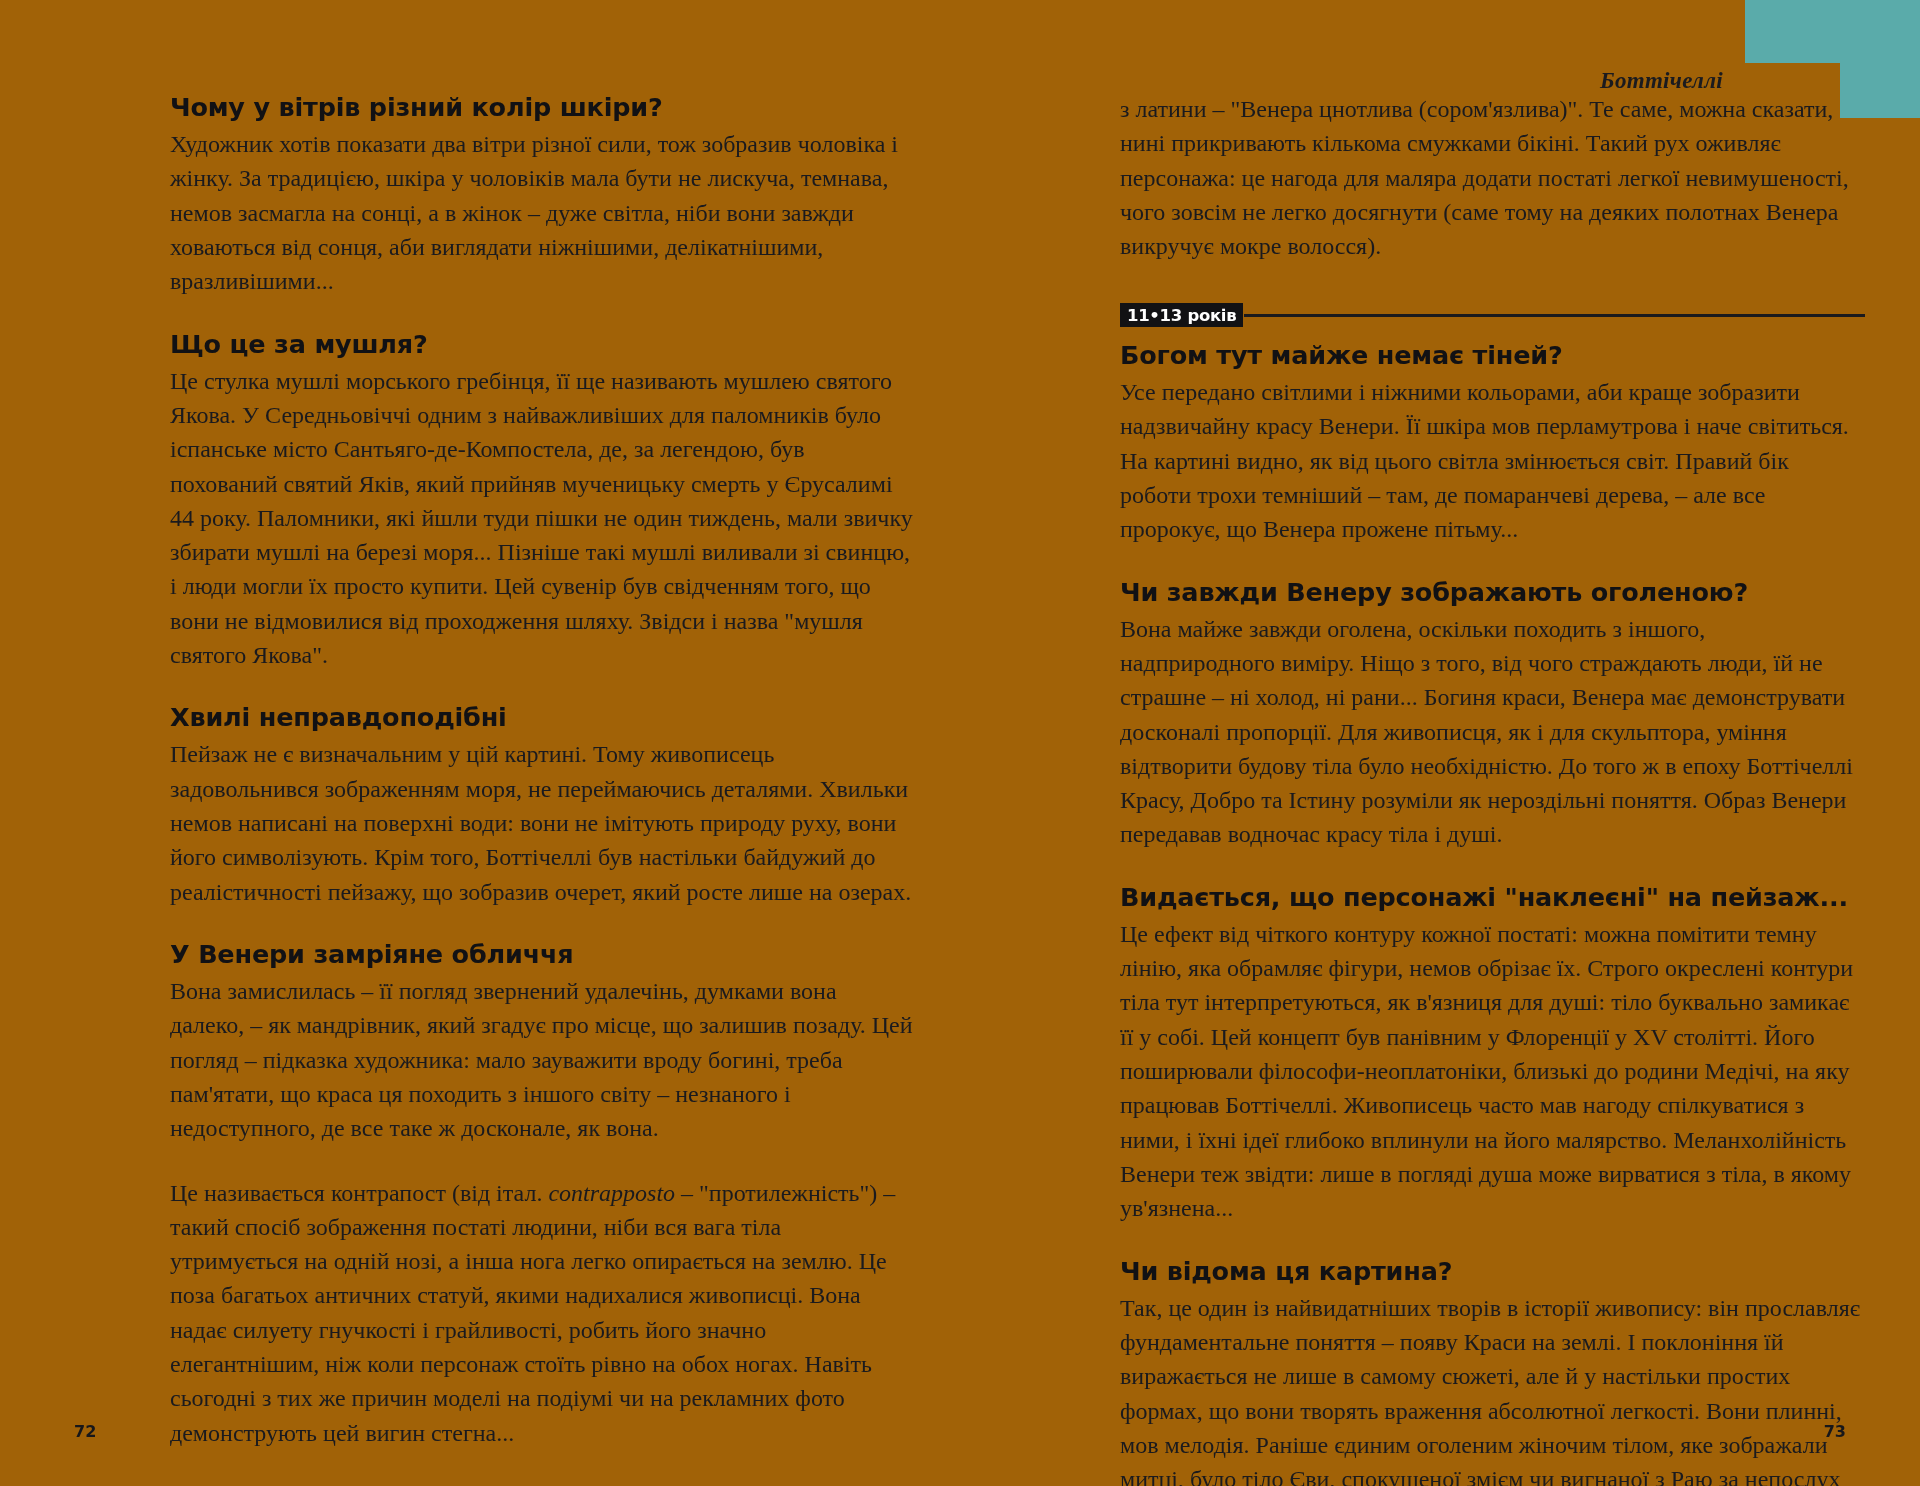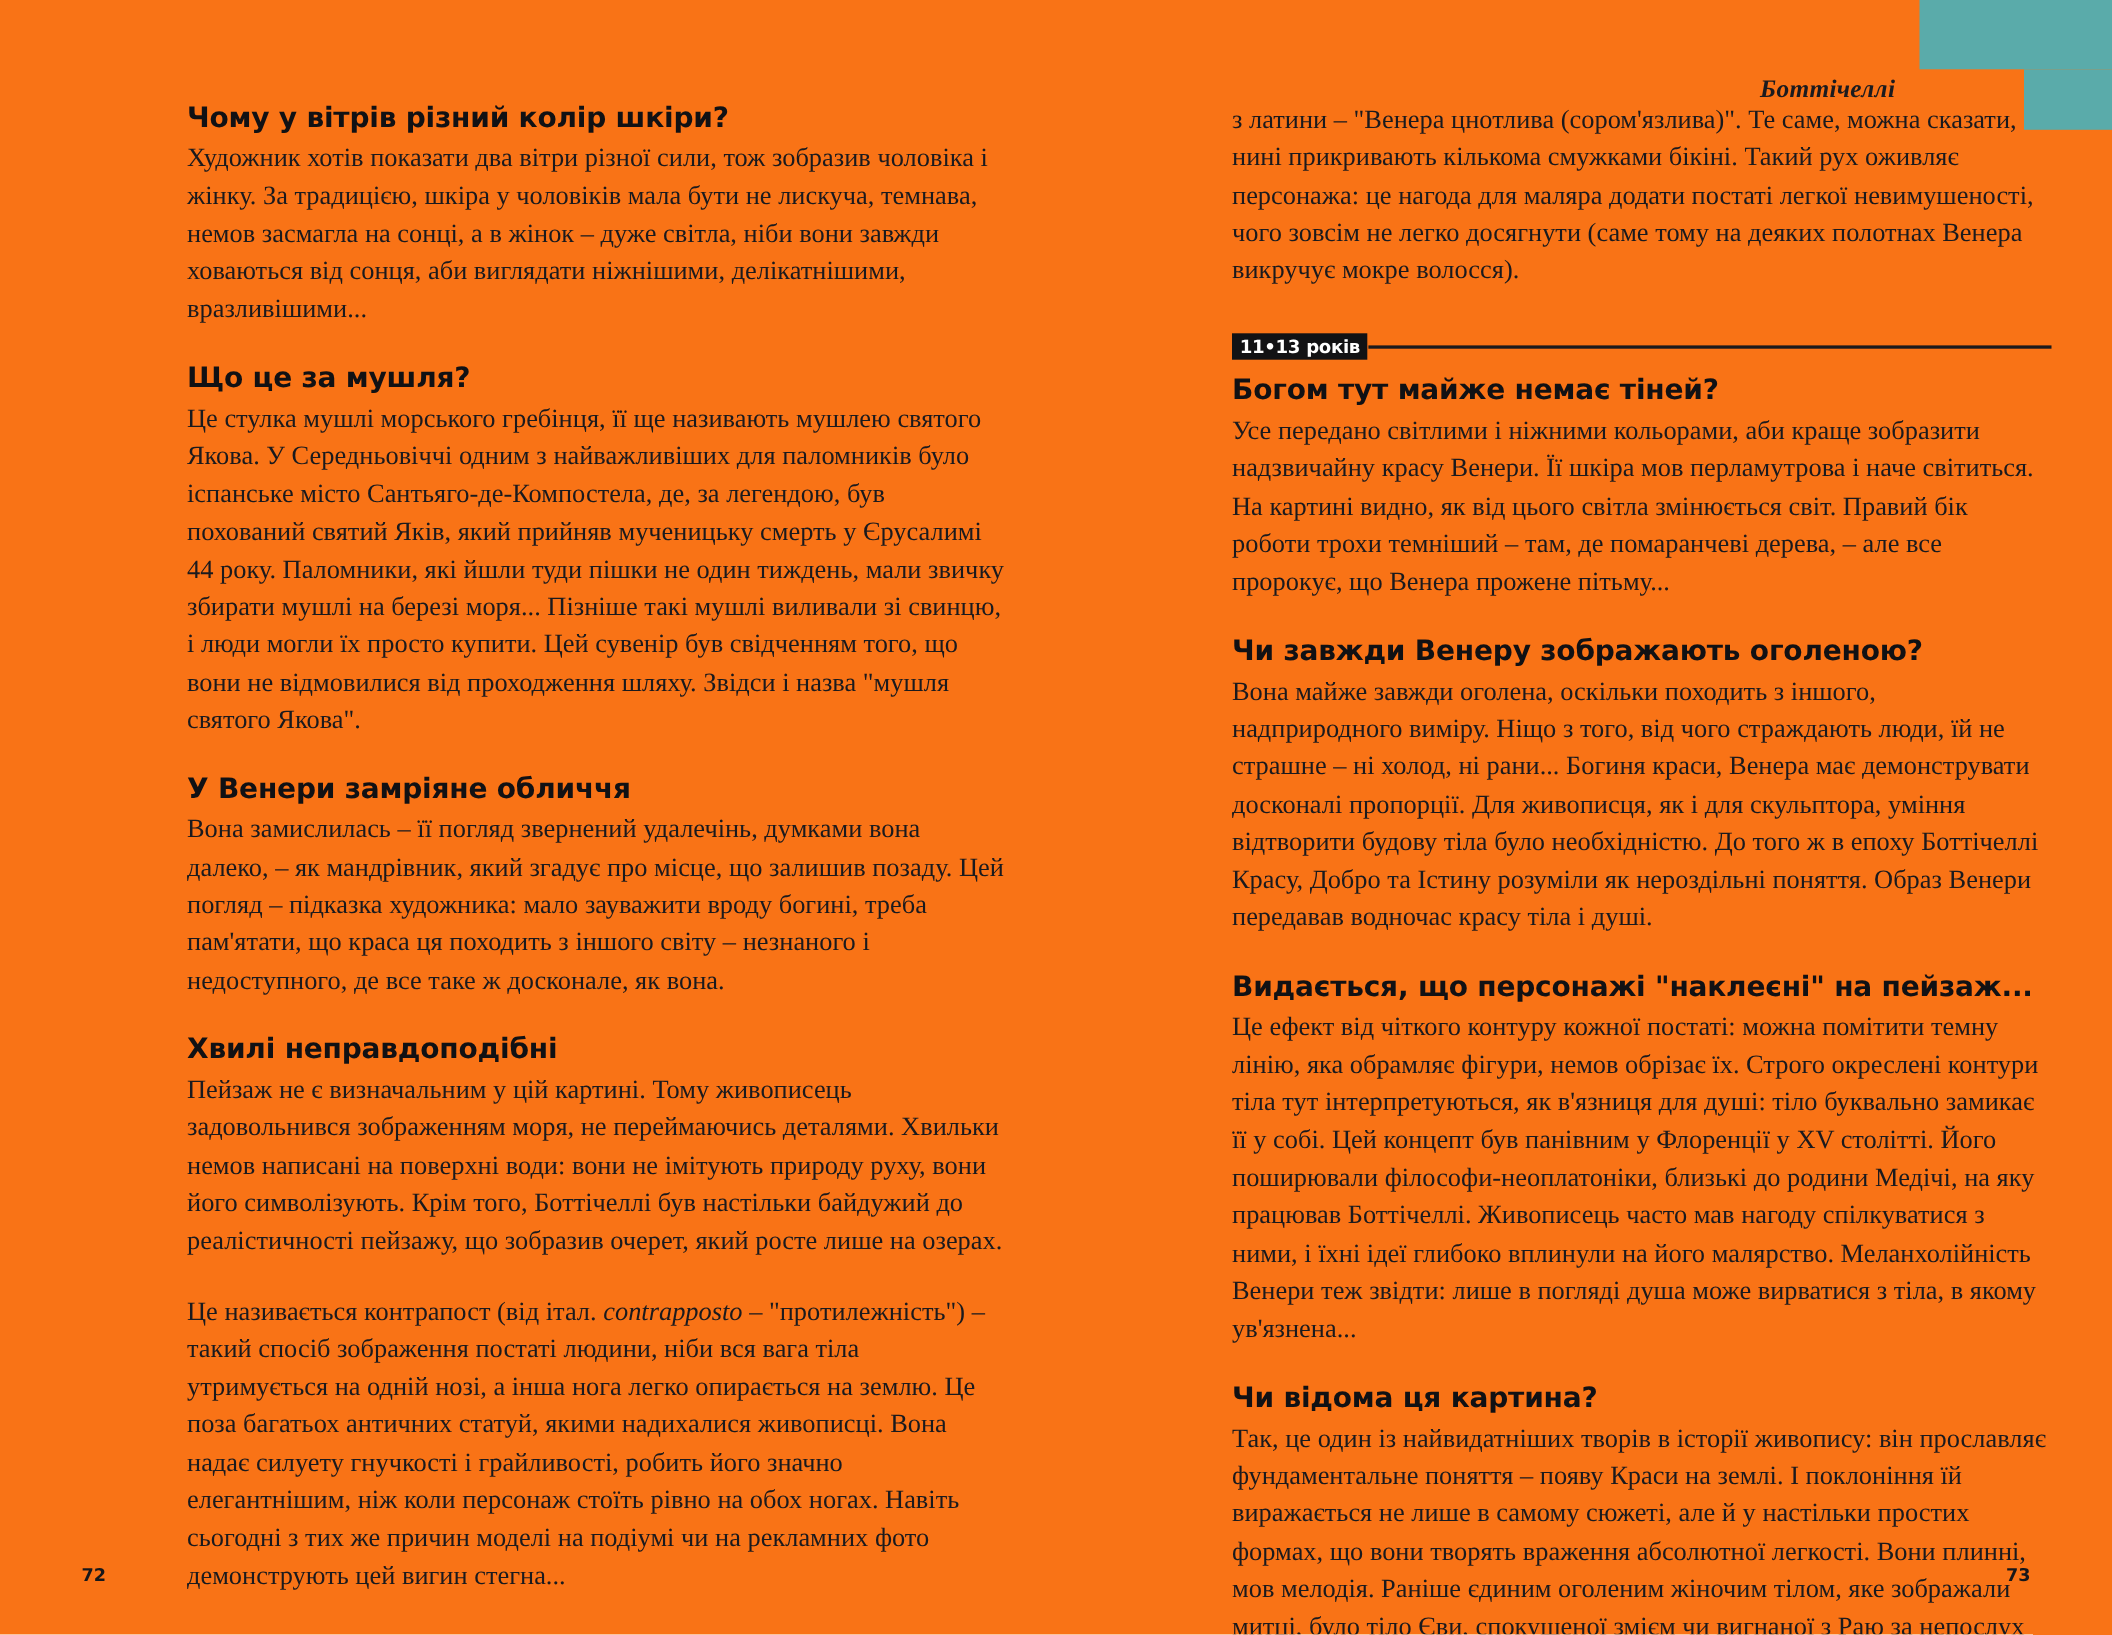--- a/index.html
+++ b/index.html
@@ -5,21 +5,21 @@
 <style>
   html, body {
     margin: 0;
     padding: 0;
     background: #ffffff;
   }
   .page {
     position: relative;
     width: 1920px;
     height: 1486px;
-    background: #f97316;
+    background: #a16207;
     overflow: hidden;
     font-family: "Liberation Serif", "DejaVu Serif", serif;
     color: #16161a;
   }
 
   
   .corner-deco {
     position: absolute;
     top: 0;
     right: 0;
@@ -154,27 +154,27 @@
         <h2 class="q">Чому у вітрів різний колір шкіри?</h2>
         <p class="a">Художник хотів показати два вітри різної сили, тож зобразив чоловіка і жінку. За традицією, шкіра у чоловіків мала бути не лискуча, темнава, немов засмагла на сонці, а в жінок – дуже світла, ніби вони завжди ховаються від сонця, аби виглядати ніжнішими, делікатнішими, вразливішими...</p>
       </div>
 
       <div class="block">
         <h2 class="q">Що це за мушля?</h2>
         <p class="a">Це стулка мушлі морського гребінця, її ще називають мушлею святого Якова. У Середньовіччі одним з найважливіших для паломників було іспанське місто Сантьяго-де-Компостела, де, за легендою, був похований святий Яків, який прийняв мученицьку смерть у Єрусалимі 44 року. Паломники, які йшли туди пішки не один тиждень, мали звичку збирати мушлі на березі моря... Пізніше такі мушлі виливали зі свинцю, і люди могли їх просто купити. Цей сувенір був свідченням того, що вони не відмовилися від проходження шляху. Звідси і назва "мушля святого Якова".</p>
       </div>
 
       <div class="block">
+        <h2 class="q">Хвилі неправдоподібні</h2>
+        <p class="a">Пейзаж не є визначальним у цій картині. Тому живописець задовольнився зображенням моря, не переймаючись деталями. Хвильки немов написані на поверхні води: вони не імітують природу руху, вони його символізують. Крім того, Боттічеллі був настільки байдужий до реалістичності пейзажу, що зобразив очерет, який росте лише на озерах.</p>
+      </div>
+
+      <div class="block">
         <h2 class="q">У Венери замріяне обличчя</h2>
         <p class="a">Вона замислилась – її погляд звернений удалечінь, думками вона далеко, – як мандрівник, який згадує про місце, що залишив позаду. Цей погляд – підказка художника: мало зауважити вроду богині, треба пам'ятати, що краса ця походить з іншого світу – незнаного і недоступного, де все таке ж досконале, як вона.</p>
-      </div>
-
-      <div class="block">
-        <h2 class="q">Хвилі неправдоподібні</h2>
-        <p class="a">Пейзаж не є визначальним у цій картині. Тому живописець задовольнився зображенням моря, не переймаючись деталями. Хвильки немов написані на поверхні води: вони не імітують природу руху, вони його символізують. Крім того, Боттічеллі був настільки байдужий до реалістичності пейзажу, що зобразив очерет, який росте лише на озерах.</p>
       </div>
 
       <div class="block">
         <p class="a"><span>Це називається контрапост (від італ. </span><i>contrapposto</i><span> – "протилежність") – такий спосіб зображення постаті людини, ніби вся вага тіла утримується на одній нозі, а інша нога легко опирається на землю. Це поза багатьох античних статуй, якими надихалися живописці. Вона надає силуету гнучкості і грайливості, робить його значно елегантнішим, ніж коли персонаж стоїть рівно на обох ногах. Навіть сьогодні з тих же причин моделі на подіумі чи на рекламних фото демонструють цей вигин стегна...</span></p>
       </div>
 
     </div>
 
     <div class="col col-right">
 

